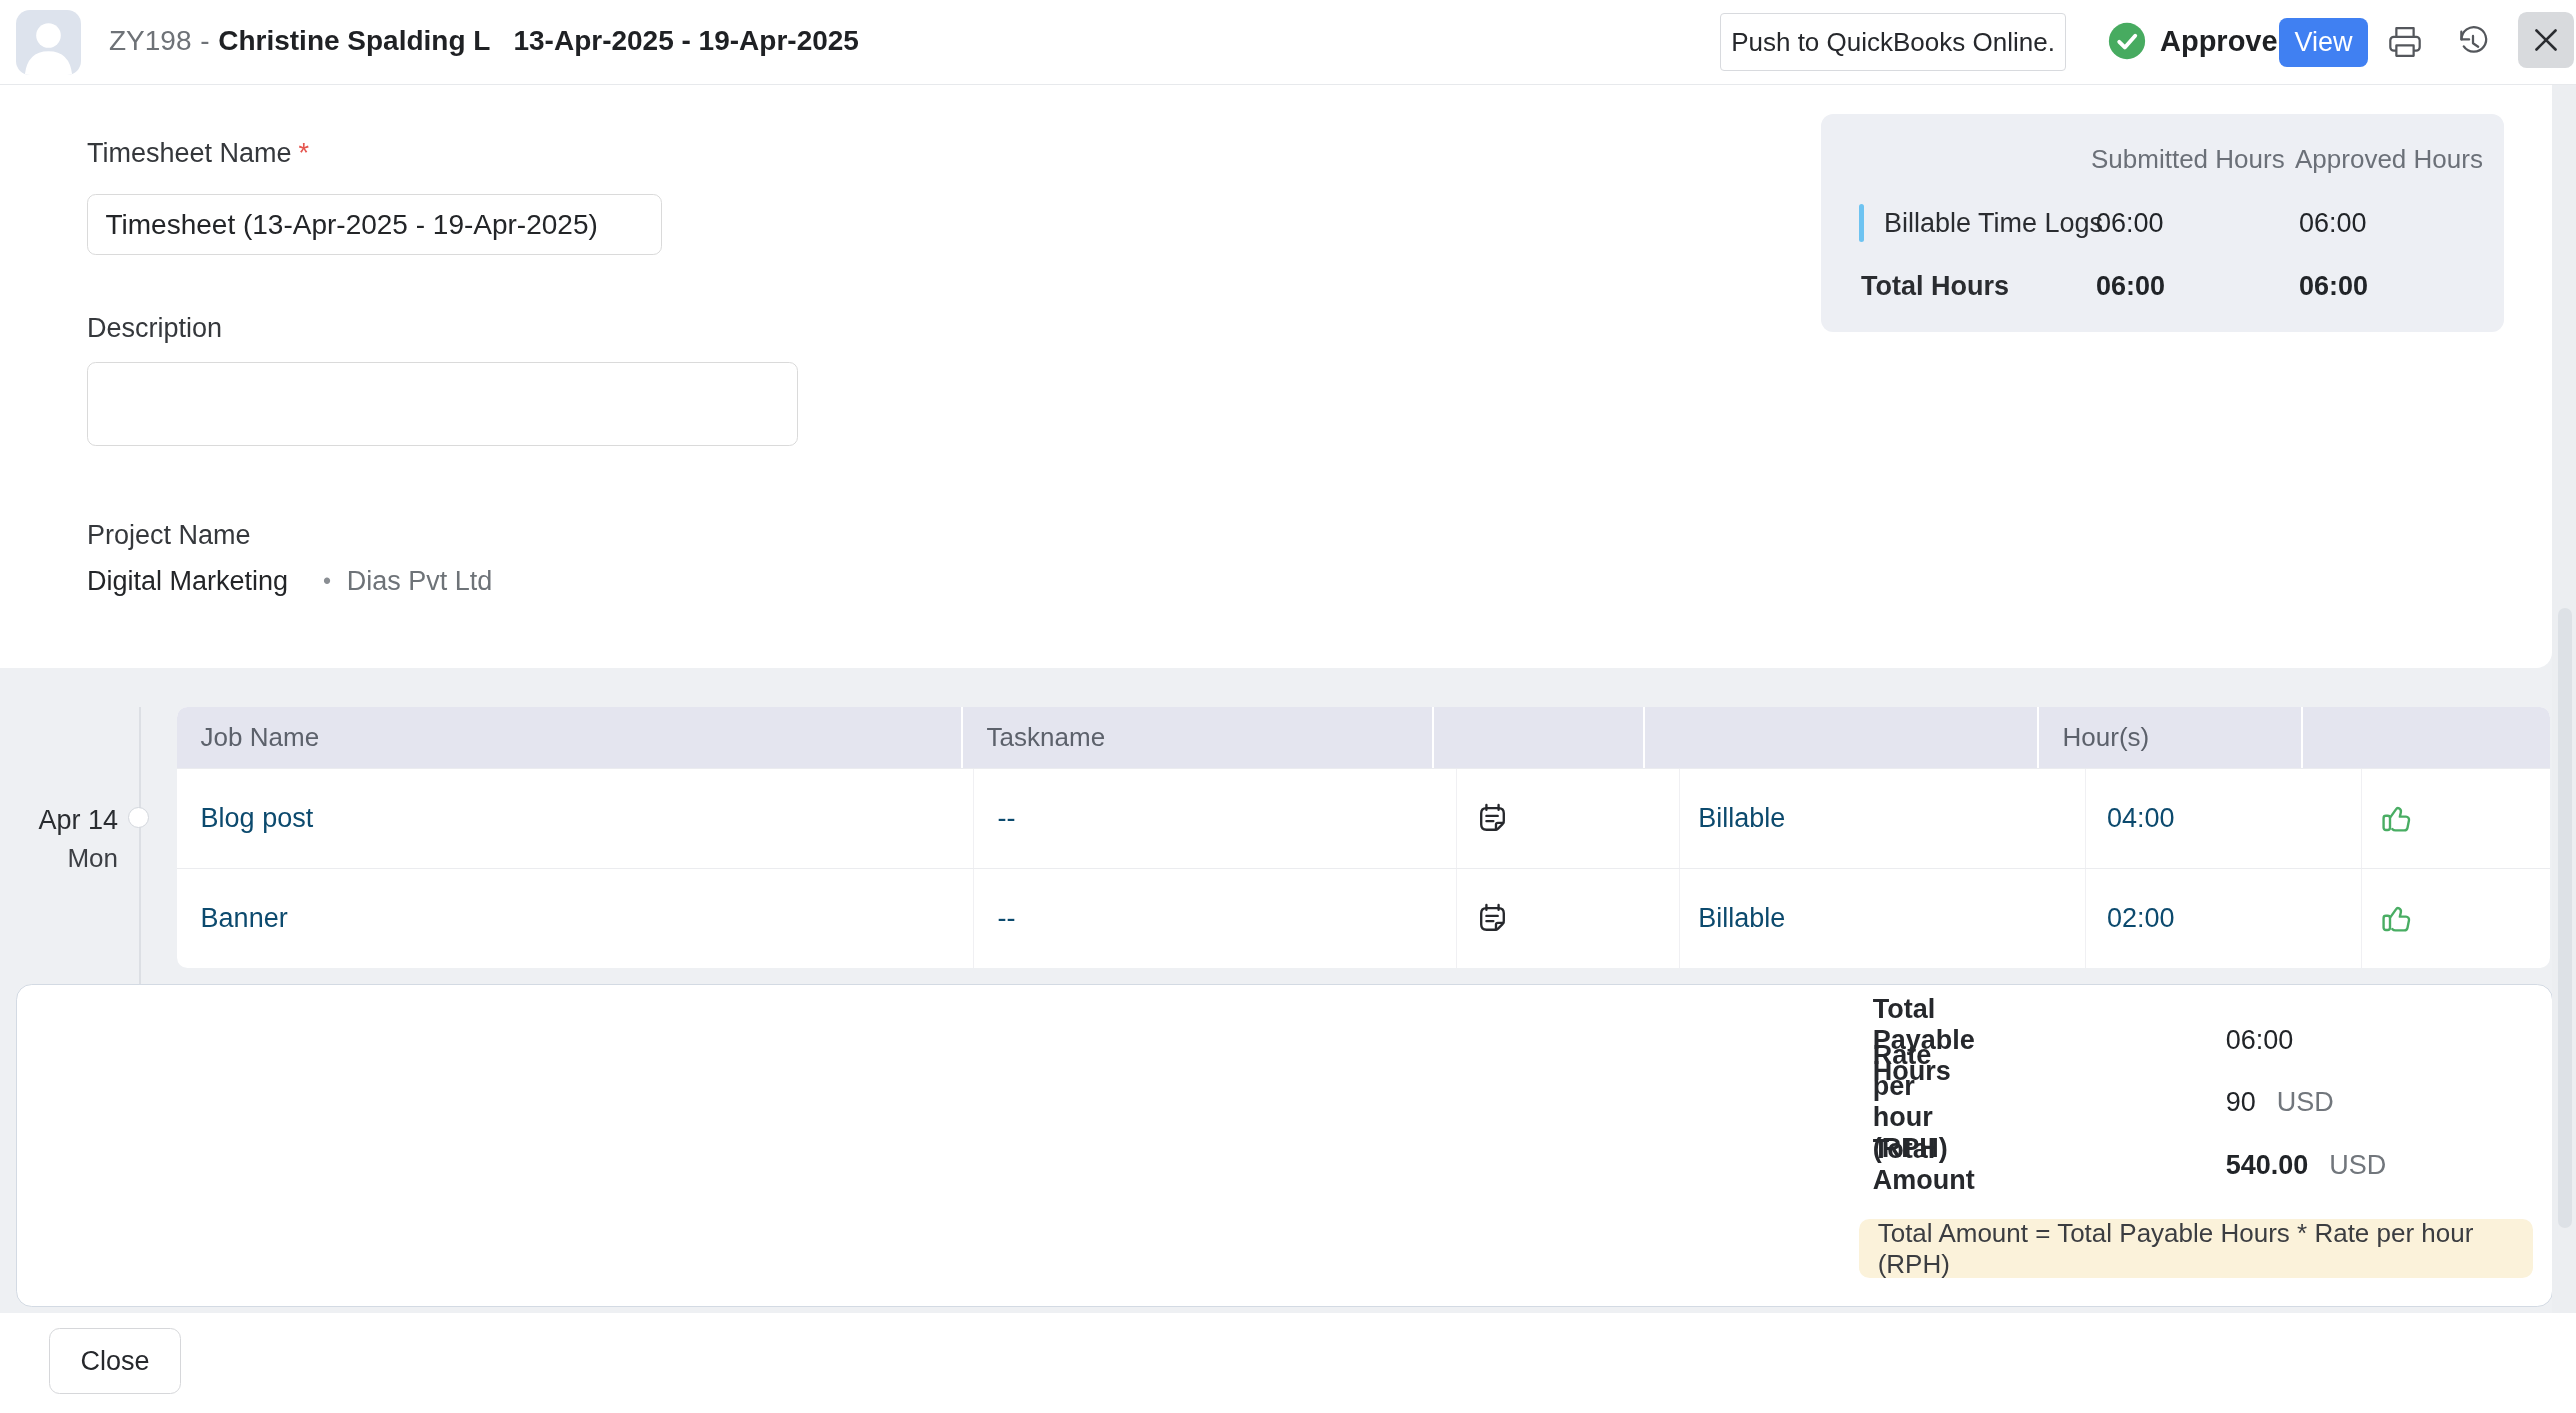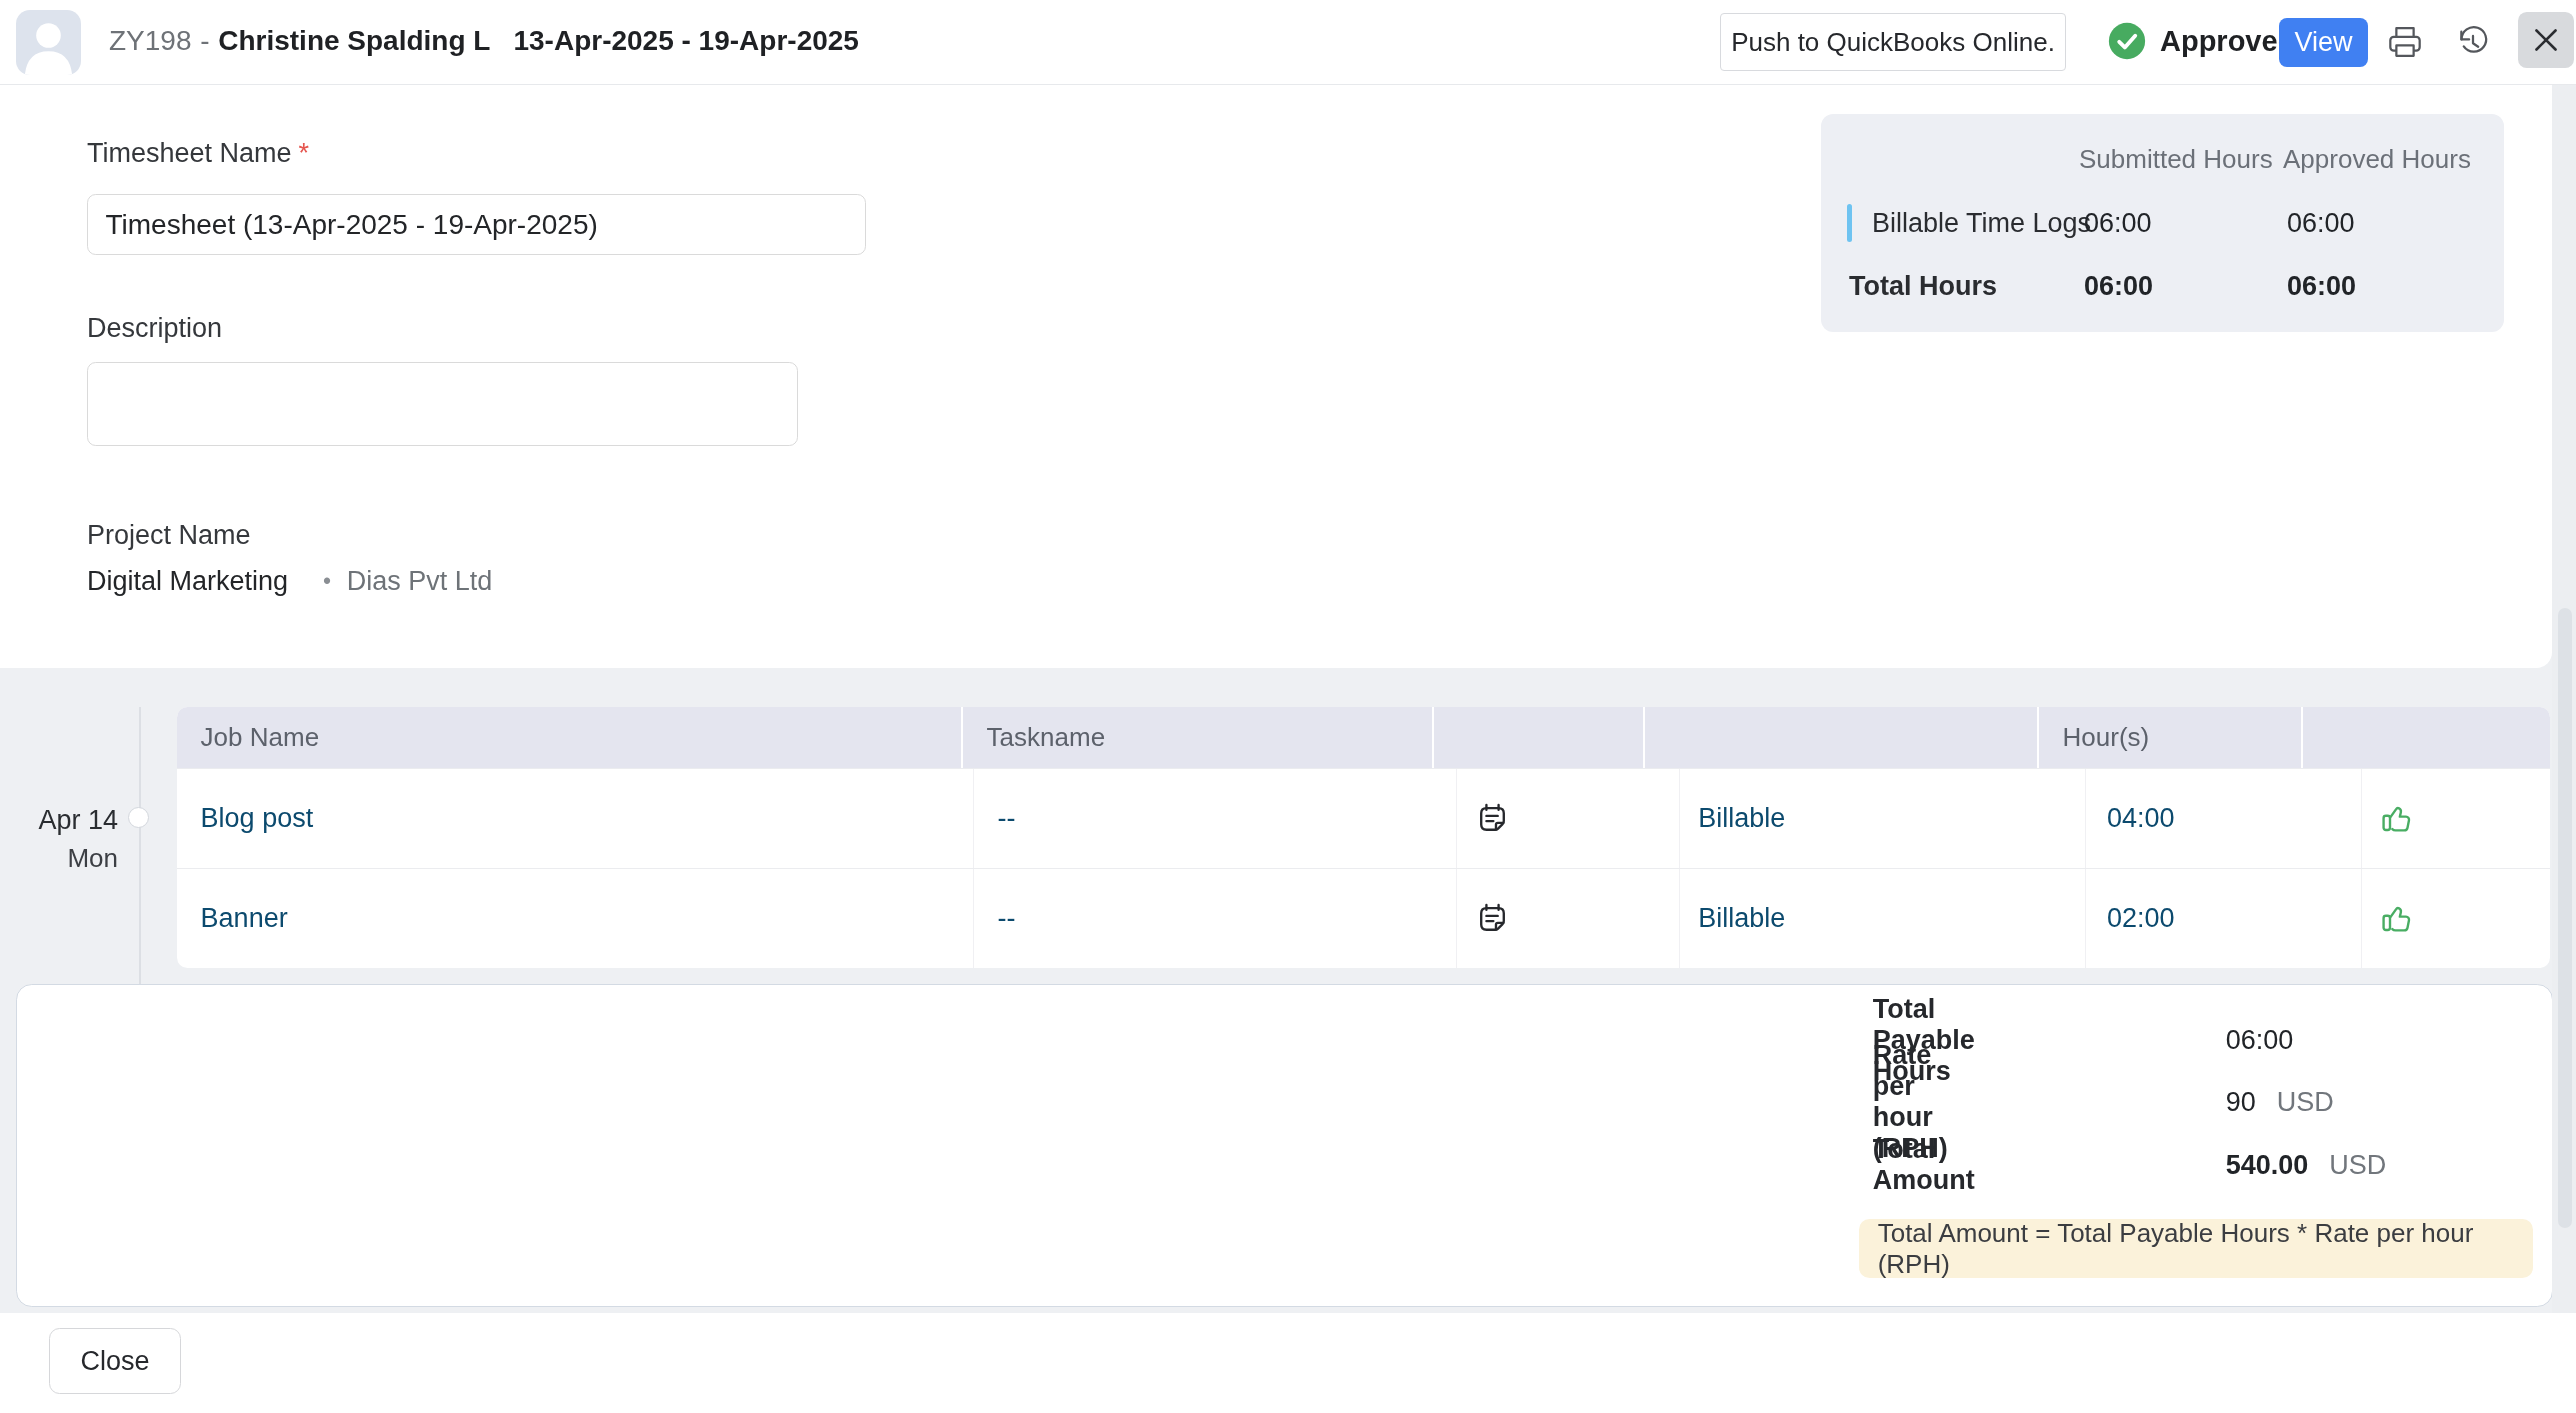--- a/index.html
+++ b/index.html
@@ -29,31 +29,31 @@
   .close-btn{position:absolute;left:2518px;top:12.2px;width:56px;height:56px;background:#d8dadd;border-radius:8.7px;
     display:flex;align-items:center;justify-content:center;cursor:pointer;}
   
   .viewport{position:absolute;top:84px;left:0;width:2576px;height:1230px;background:#eef0f3;}
   .scroll-gutter{position:absolute;right:0;top:0;width:23.6px;height:1230px;background:#eceef1;}
   .scroll-thumb{position:absolute;right:4.4px;top:524px;width:14px;height:620px;border-radius:7px;background:#dde1e6;}
   
   .form-card{position:absolute;top:0;left:0;width:2552px;height:584px;background:#fff;border-radius:0 0 15.7px 0;}
   .fld-label{position:absolute;left:87px;font-size:27px;color:#35383c;}
   .req{color:#e5564f;margin-left:7px;font-size:27px;}
-  .text-input{position:absolute;left:87px;top:110px;width:779px;height:61px;box-sizing:border-box;border:1.7px solid #dadada;border-radius:8.7px;
+  .text-input{position:absolute;left:87px;top:110px;width:575px;height:61px;box-sizing:border-box;border:1.7px solid #dadada;border-radius:8.7px;
     font-size:28px;color:#232528;padding:0 17.5px;font-family:inherit;outline:none;background:#fff;}
   .textarea{position:absolute;left:87px;top:278px;width:711px;height:84px;box-sizing:border-box;border:1.7px solid #dadada;border-radius:8.7px;
     font-size:26px;color:#232528;padding:12.2px 17.5px;font-family:inherit;outline:none;resize:none;background:#fff;}
   .proj-row{position:absolute;left:87px;top:482px;display:flex;align-items:center;font-size:27px;}
   .proj-name{color:#232528;}
   .proj-bullet{color:#8a8e93;font-size:23px;margin:0 15.7px 0 35px;}
   .proj-client{color:#6e7378;}
   
   .hours-panel{position:absolute;left:1821px;top:30px;width:683px;height:218px;background:#edeff4;border-radius:12.2px;}
-  .hp-row{position:absolute;left:0;width:100%;height:38px;display:flex;align-items:center;text-decoration:underline;}
+  .hp-row{position:absolute;left:12px;width:100%;height:38px;display:flex;align-items:center;text-decoration:underline;}
   .hp-head{top:26px;color:#6b7078;font-size:26px;}
   .hp-r1{top:90px;}
   .hp-r2{top:153px;}
   .hp-col-sub{position:absolute;left:258px;}
   .hp-col-app{position:absolute;left:462px;}
   .hp-val-sub{position:absolute;left:263px;font-size:27px;color:#212428;}
   .hp-val-app{position:absolute;left:466px;font-size:27px;color:#212428;}
   .hp-accent{position:absolute;left:26px;width:5.2px;height:38px;border-radius:2.6px;background:#6ec3f1;}
   .hp-label{position:absolute;left:51px;font-size:27px;color:#2a2c30;}
   .hp-label.total{left:28px;font-weight:700;}

